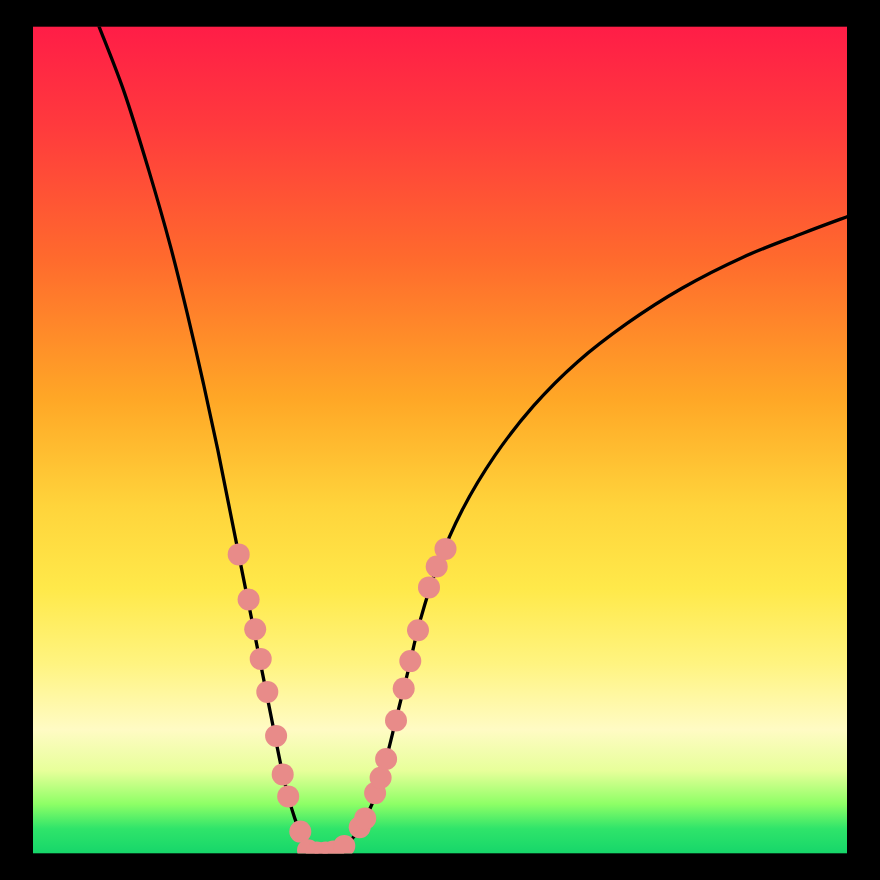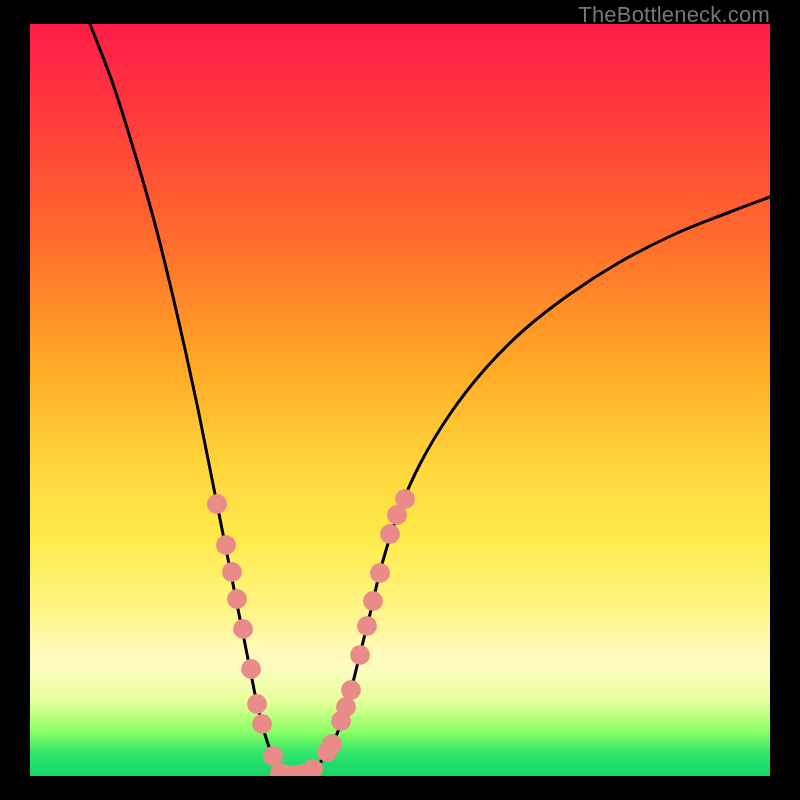--- a/index.html
+++ b/index.html
@@ -62,21 +62,20 @@
     inset: 0;
     width: 100%;
     height: 100%;
     overflow: visible;
   }
 </style>
 </head>
 <body>
 
 <div class="frame">
-  <div class="watermark">TheBottleneck.com</div>
 
   <div class="plot-area">
     <div class="gradient-bg"></div>
 
     <svg class="overlay" viewBox="0 0 740 752" preserveAspectRatio="none">
       <path id="left-curve" fill="none" stroke="#000" stroke-width="3" stroke-linecap="round" d="M 60 0 C 63.8 10.0, 75.5 38.3, 83 60 C 90.5 81.7, 98.0 106.7, 105 130 C 112.0 153.3, 119.2 178.3, 125 200 C 130.8 221.7, 135.0 239.2, 140 260 C 145.0 280.8, 150.3 304.2, 155 325 C 159.7 345.8, 164.2 366.7, 168 385 C 171.8 403.3, 174.8 419.2, 178 435 C 181.2 450.8, 184.0 465.0, 187 480 C 190.0 495.0, 193.3 511.7, 196 525 C 198.7 538.3, 200.7 548.3, 203 560 C 205.3 571.7, 207.5 582.5, 210 595 C 212.5 607.5, 215.5 622.5, 218 635 C 220.5 647.5, 222.7 659.2, 225 670 C 227.3 680.8, 229.8 691.7, 232 700 C 234.2 708.3, 236.0 714.2, 238 720 C 240.0 725.8, 241.7 730.3, 244 735 C 246.3 739.7, 249.7 745.3, 252 748 C 254.3 750.7, 257.0 750.5, 258 751"></path>
       <path id="right-curve" fill="none" stroke="#000" stroke-width="3" stroke-linecap="round" d="M 258 751 C 260.3 750.8, 267.8 751.0, 272 750 C 276.2 749.0, 279.5 747.5, 283 745 C 286.5 742.5, 289.8 739.2, 293 735 C 296.2 730.8, 299.0 725.8, 302 720 C 305.0 714.2, 308.0 708.3, 311 700 C 314.0 691.7, 316.8 681.7, 320 670 C 323.2 658.3, 326.7 643.3, 330 630 C 333.3 616.7, 336.3 605.0, 340 590 C 343.7 575.0, 347.3 556.7, 352 540 C 356.7 523.3, 361.7 506.7, 368 490 C 374.3 473.3, 381.3 456.7, 390 440 C 398.7 423.3, 409.2 405.8, 420 390 C 430.8 374.2, 442.5 359.2, 455 345 C 467.5 330.8, 480.8 317.5, 495 305 C 509.2 292.5, 524.2 281.2, 540 270 C 555.8 258.8, 572.5 248.0, 590 238 C 607.5 228.0, 626.7 218.3, 645 210 C 663.3 201.7, 684.2 194.2, 700 188 C 715.8 181.8, 733.3 175.5, 740 173"></path>
       <g id="markers-left">
           <circle cx="187" cy="480" r="10" fill="#e88b89"></circle>
           <circle cx="196" cy="521" r="10" fill="#e88b89"></circle>

